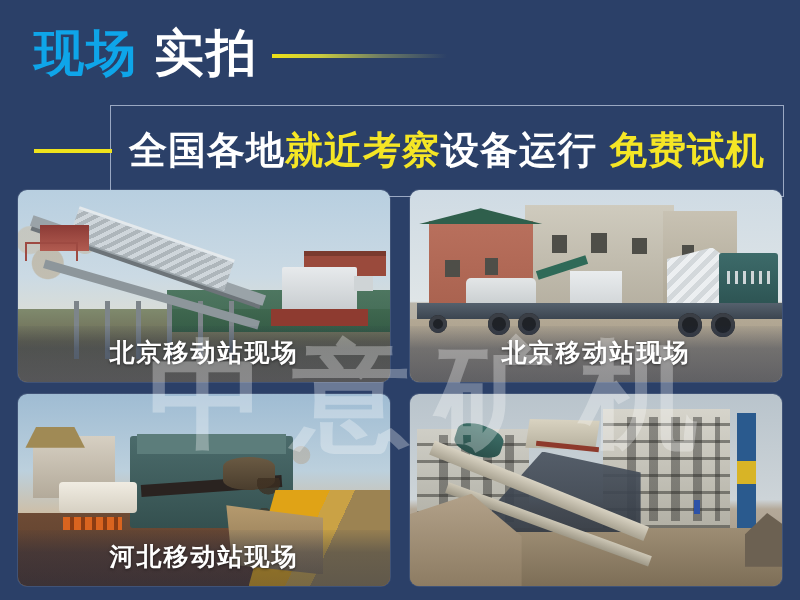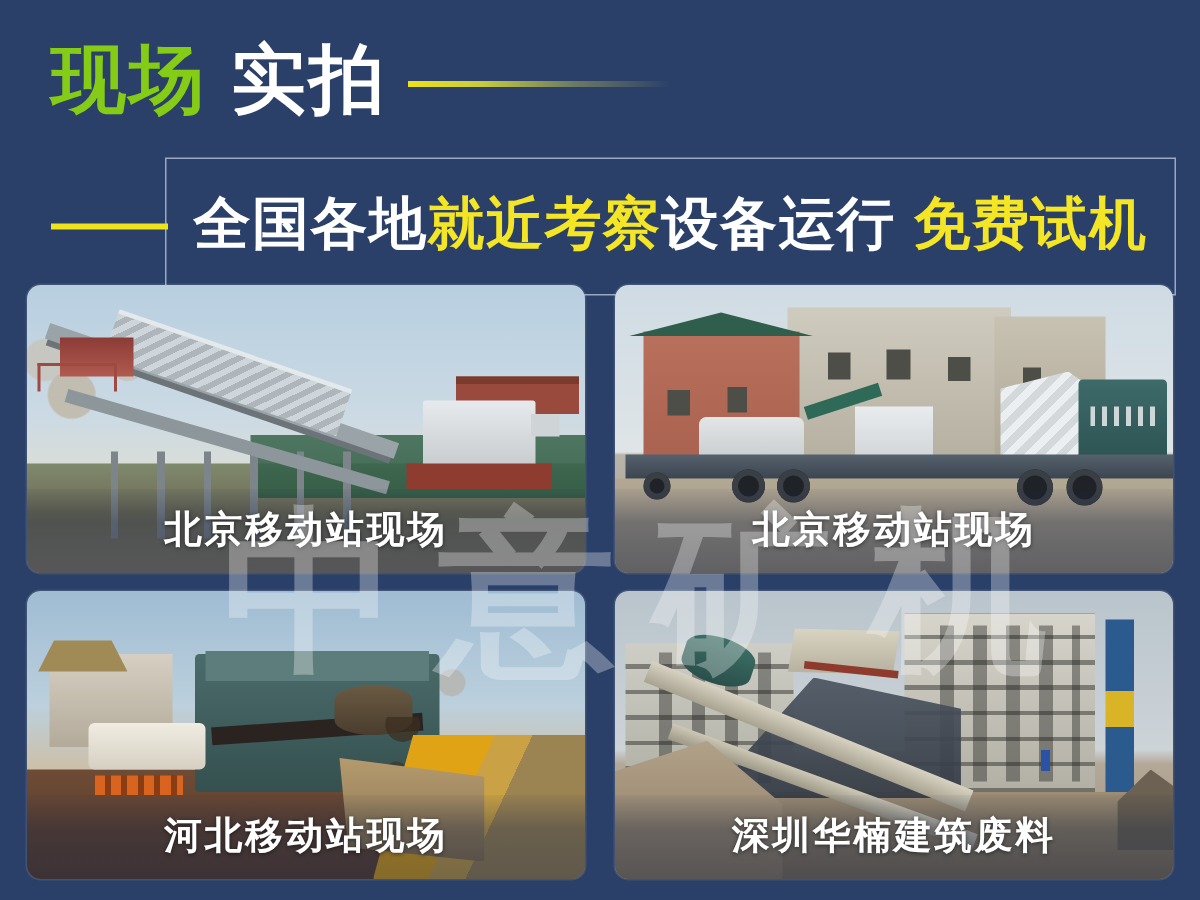--- a/index.html
+++ b/index.html
@@ -15,21 +15,21 @@
   .header { position:absolute; left:0; top:0; width:800px; height:190px; }
 
   .title-row {
     position:absolute; left:34px; top:24px;
     display:flex; align-items:center; gap:14px;
   }
   .title-main {
     font-size:50px; font-weight:bold; letter-spacing:2px;
     line-height:58px; white-space:nowrap;
   }
-  .t-yellow { color:#84cc16; }
+  .t-yellow { color:#0ea5e9; }
   .t-white  { color:#ffffff; }
   .title-rule {
     width:175px; height:4px; margin-top:6px;
     background:linear-gradient(to right,#eee117 0%, #c8cb3e 28%, #6e7c64 62%, #2b4068 100%);
   }
 
   .sub-row { position:absolute; left:34px; top:105px; display:flex; align-items:center; }
   .sub-rule { width:78px; height:4px; background:#efe31c; position:relative; z-index:3; }
   .sub-box {
     margin-left:-2px;
@@ -346,23 +346,20 @@
         <div class="frame"></div>
         <div class="convbelt"></div>
         <div class="convbelt2"></div>
         <div class="hopper"></div>
         <div class="redbar"></div>
         <div class="drum"></div>
         <div class="pile"></div>
         <div class="worker"></div>
         <div class="excav"></div>
       </div>
-      <div class="caption">
-        <span>深圳华楠建筑废料</span>
-      </div>
     </div>
   </div>
 
   <div class="watermark">
     <div class="wm-logo">中意矿机</div>
   </div>
 
 </div>
 
 </body></html>

